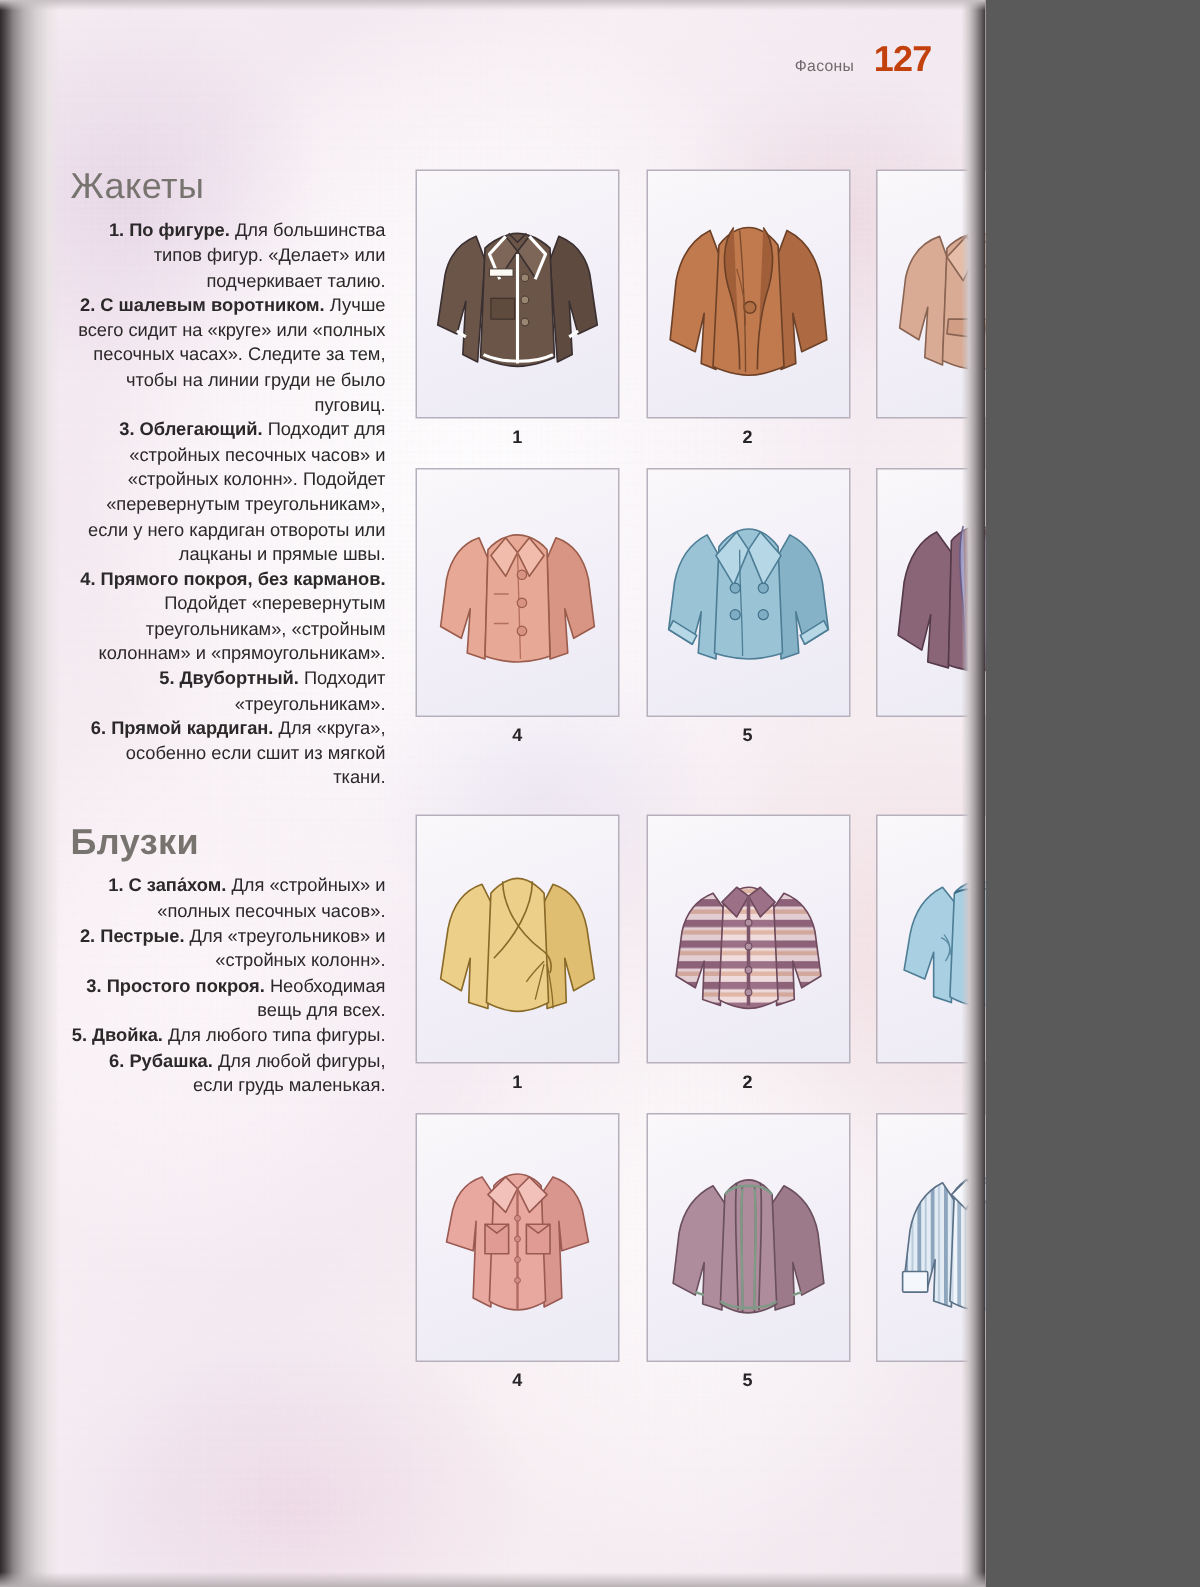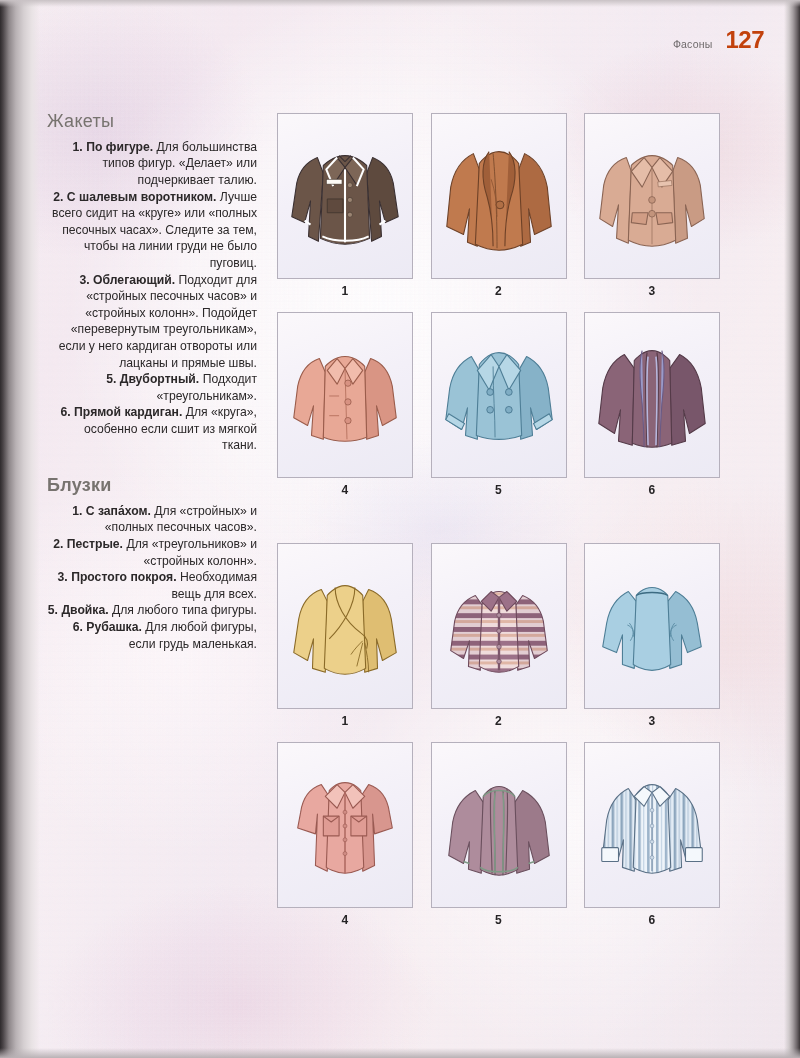--- a/index.html
+++ b/index.html
@@ -2,21 +2,21 @@
 <html><head>
 <meta charset="utf-8">
 <style>
   html, body {
     margin: 0;
     padding: 0;
     background: #5a5a5a;
   }
   #page {
     position: relative;
-    width: 800px;
+    width: 657px;
     height: 1058px;
     overflow: hidden;
     font-family: "Liberation Sans", sans-serif;
     background: #efe9ea;
   }
 
   
   .paper {
     position: absolute;
     inset: 0;
@@ -95,21 +95,21 @@
   }
 
   
   .textcol {
     position: absolute;
     left: 47px;
     top: 112px;
     width: 210px;
   }
   .sec-heading {
-    font-size: 18px;
+    font-size: 24px;
     font-weight: normal;
     color: #77736f;
     letter-spacing: .3px;
     margin: 0 0 7px 0;
     line-height: 1.1;
   }
   .sec-heading.blouses {
     margin-top: 22px;
     font-weight: bold;
   }
@@ -171,20 +171,21 @@
     <span class="runhead-label">Фасоны</span>
     <span class="runhead-page">127</span>
   </div>
 
   <div class="textcol">
 
     <h2 class="sec-heading">Жакеты</h2>
     <p class="entry"><b>1. По фигуре.</b><span> Для большинства типов фигур. «Делает» или подчеркивает талию.</span></p>
     <p class="entry"><b>2. С шалевым воротником.</b><span> Лучше всего сидит на «круге» или «полных песочных часах». Следите за тем, чтобы на линии груди не было пуговиц.</span></p>
     <p class="entry"><b>3. Облегающий.</b><span> Подходит для «стройных песочных часов» и «стройных колонн». Подойдет «перевернутым треугольникам», если у него кардиган отвороты или лацканы и прямые швы.</span></p>
+    <p class="entry"><b>4. Прямого покроя, без карманов.</b><span> Подойдет «перевернутым треугольникам», «стройным колоннам» и «прямоугольникам».</span></p>
     <p class="entry"><b>5. Двубортный.</b><span> Подходит «треугольникам».</span></p>
     <p class="entry"><b>6. Прямой кардиган.</b><span> Для «круга», особенно если сшит из мягкой ткани.</span></p>
 
     <h2 class="sec-heading blouses">Блузки</h2>
     <p class="entry"><b>1. С запа́хом.</b><span> Для «стройных» и «полных песочных часов».</span></p>
     <p class="entry"><b>2. Пестрые.</b><span> Для «треугольников» и «стройных колонн».</span></p>
     <p class="entry"><b>3. Простого покроя.</b><span> Необходимая вещь для всех.</span></p>
     <p class="entry"><b>5. Двойка.</b><span> Для любого типа фигуры.</span></p>
     <p class="entry"><b>6. Рубашка.</b><span> Для любой фигуры, если грудь маленькая.</span></p>
   </div>

